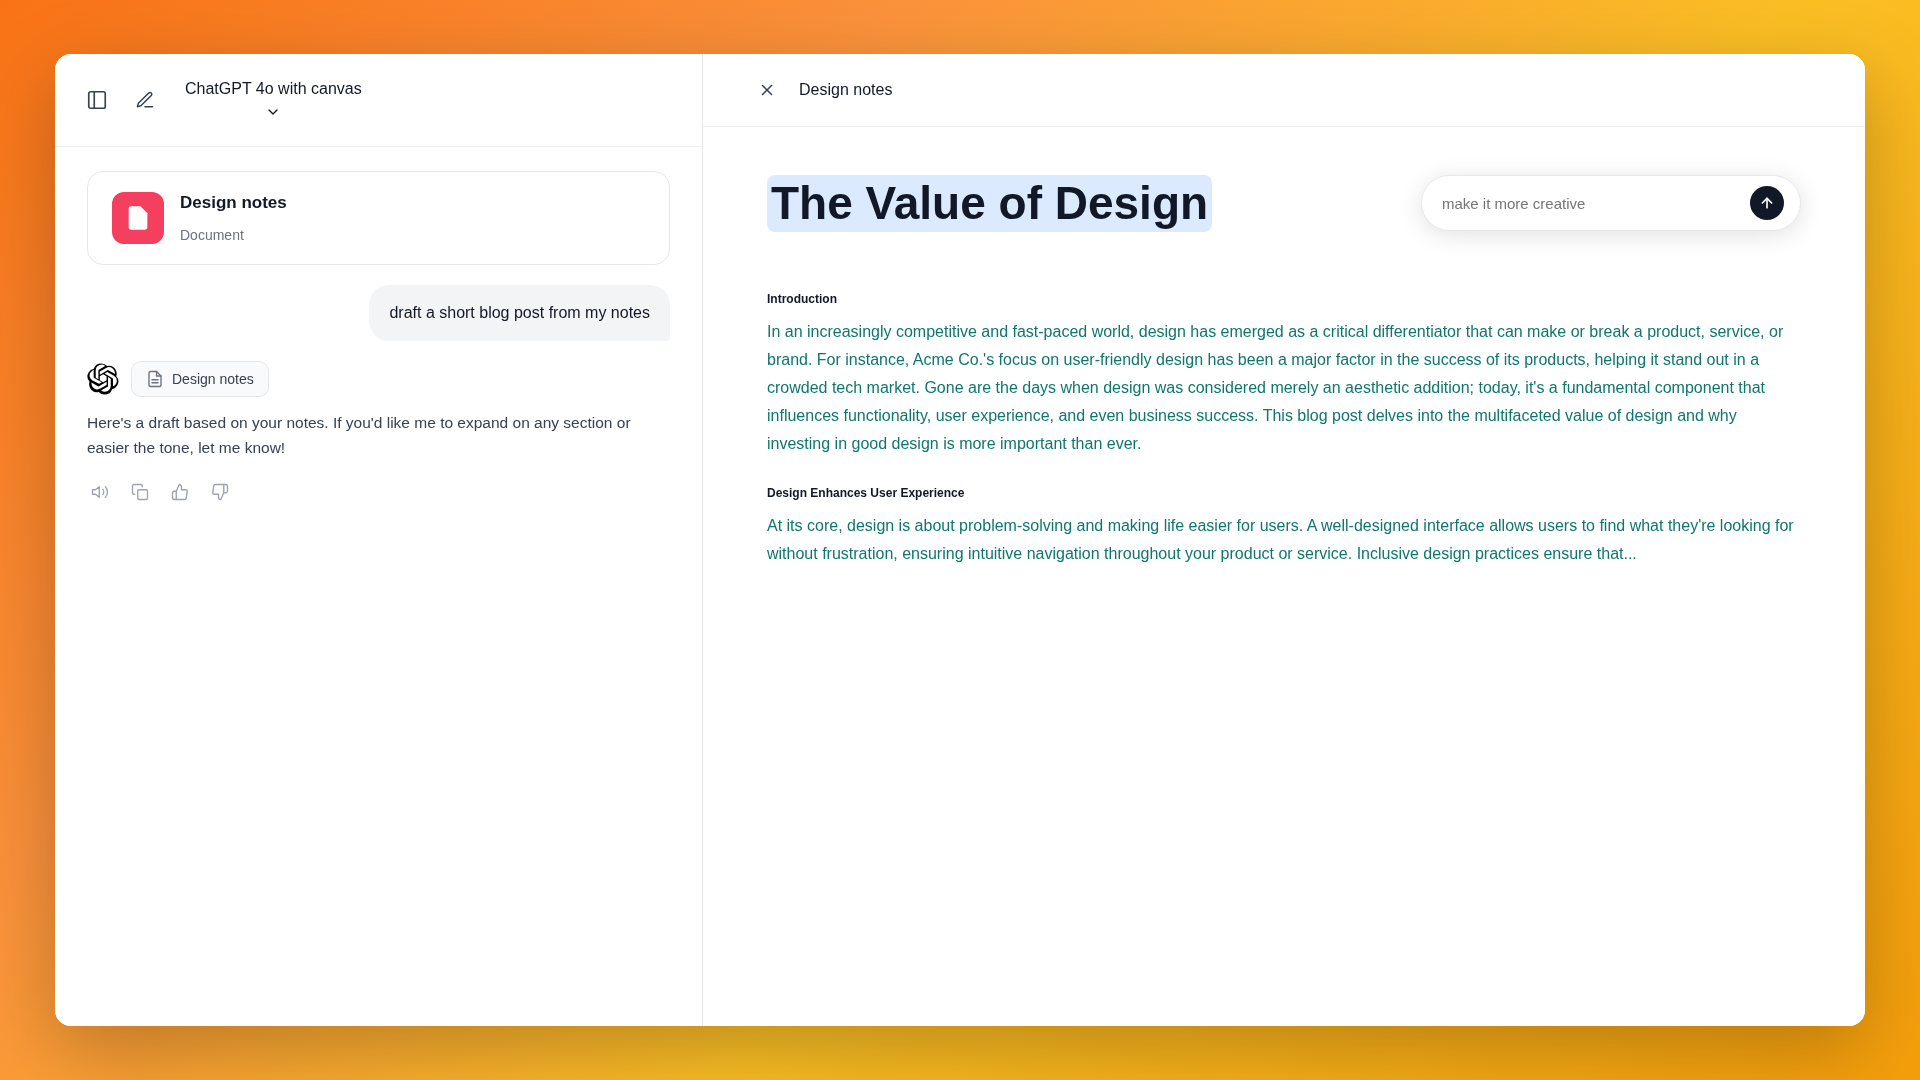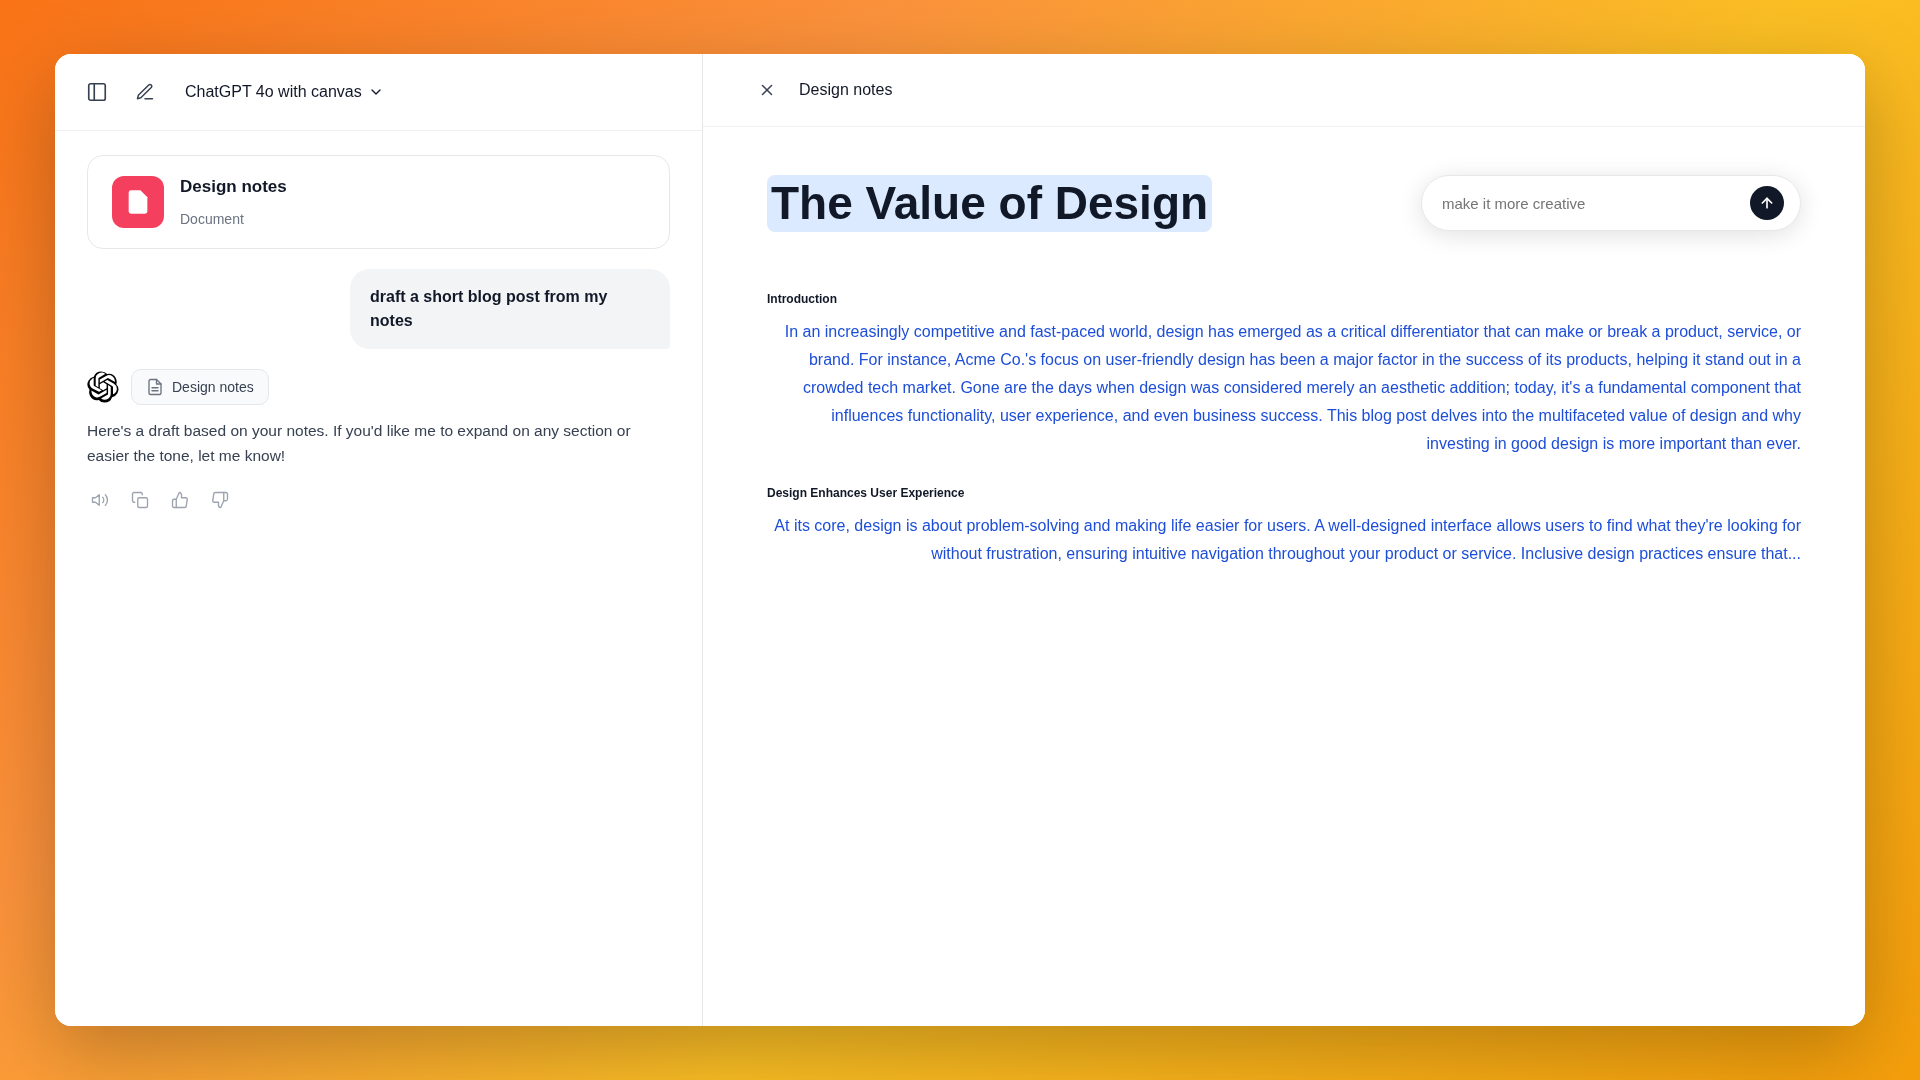--- a/index.html
+++ b/index.html
@@ -61,20 +61,21 @@
       align-items: center;
       gap: 6px;
       font-size: 16px;
       font-weight: 500;
       color: #111827;
       cursor: pointer;
       padding: 6px 10px;
       border-radius: 8px;
       border: none;
       background: transparent;
+      flex-direction: column;
     }
 
     .left-content {
       flex: 1;
       overflow-y: auto;
       padding: 24px 32px;
       display: flex;
       flex-direction: column;
       gap: 20px;
     }
@@ -122,21 +123,20 @@
     .doc-card-subtitle {
       font-size: 14px;
       color: #6b7280;
       margin-top: 14px;
     }
 
     
     .user-message-wrap {
       display: flex;
       justify-content: flex-end;
-      font-weight: bold;
     }
 
     .user-message {
       background: #f3f4f6;
       border-radius: 20px 20px 4px 20px;
       padding: 16px 20px;
       max-width: 320px;
       font-size: 16px;
       line-height: 1.5;
       color: #111827;
@@ -303,23 +303,22 @@
       font-size: 12px;
       font-weight: 700;
       color: #111827;
       margin-bottom: 12px;
       margin-top: 28px;
     }
 
     .doc-body {
       font-size: 16px;
       line-height: 1.75;
-      color: #1d4ed8;
+      color: #0f766e;
       margin-bottom: 16px;
-      text-align: right;
     }
 
     
     .title-area {
       position: relative;
       margin-bottom: 8px;
     }
   </style>
 </head>
 <body>

